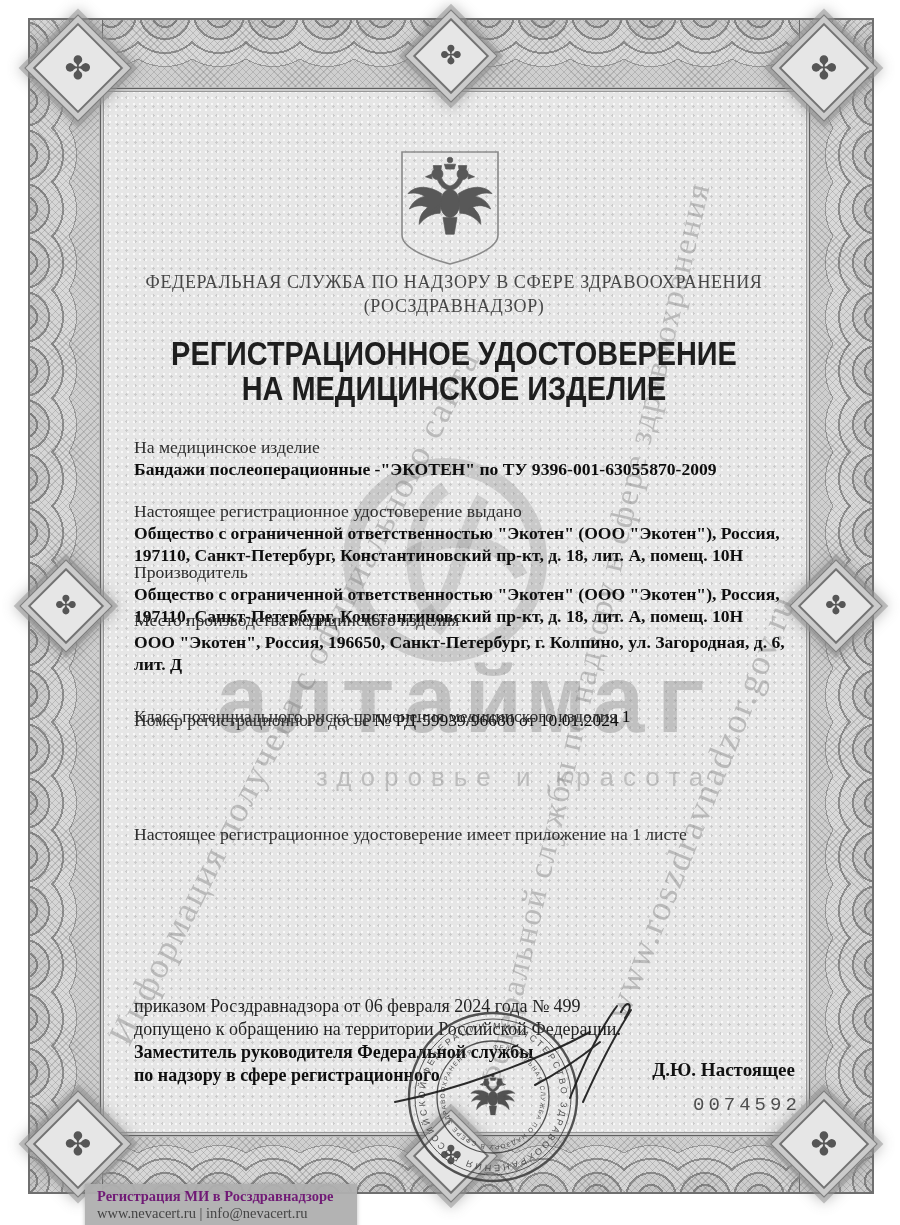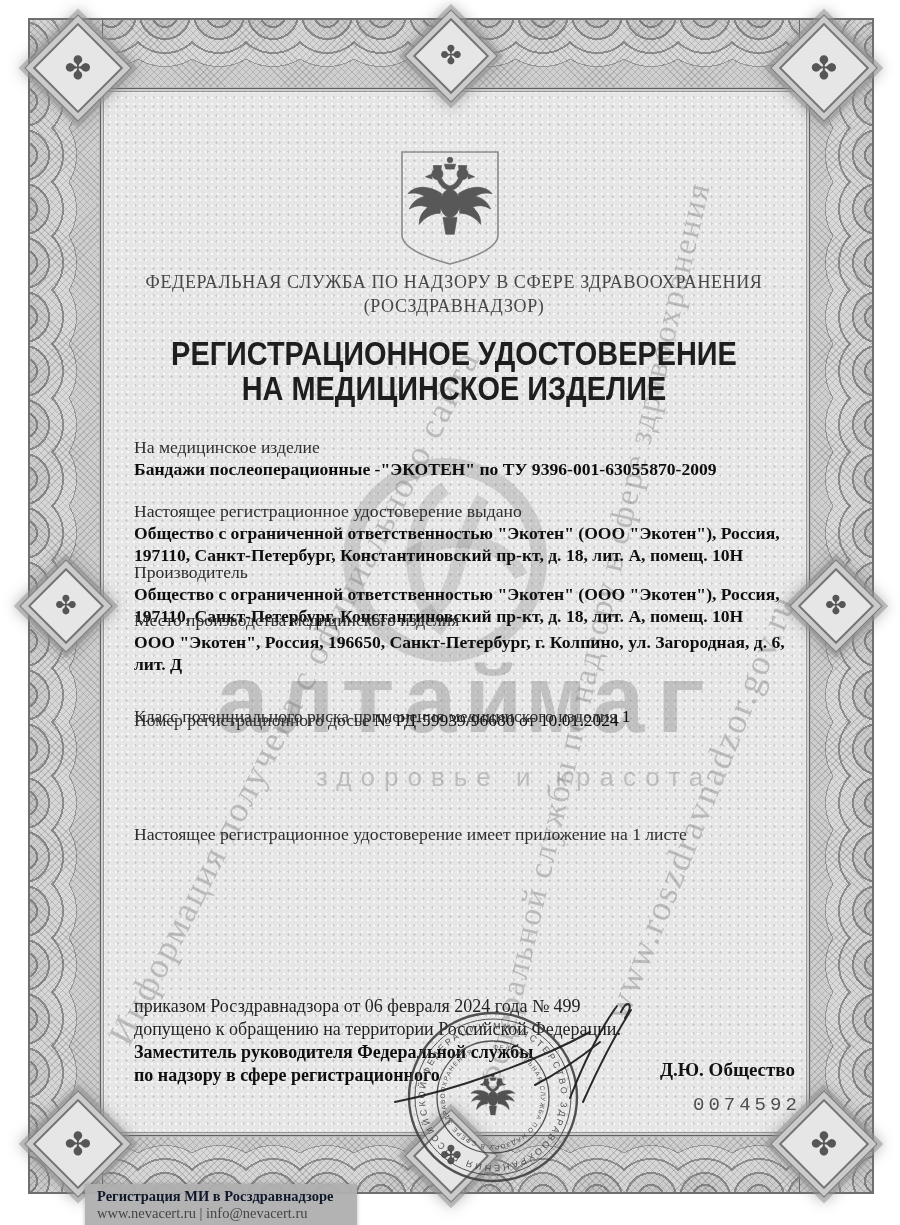--- a/index.html
+++ b/index.html
@@ -79,21 +79,21 @@
 
   .foot{left:134px;width:676px;font-size:18px;line-height:23px;color:#222;}
   .foot-bold{font-weight:bold;color:#0e0e0e;}
   .sig-name{right:105px;top:1059px;font-weight:bold;font-size:19px;color:#111;}
   .serial{left:693px;top:1094px;font-family:"Liberation Mono",monospace;font-size:19px;letter-spacing:4px;color:#4e4e4e;}
 
   .stamp-wrap{position:absolute;left:385px;top:990px;width:340px;height:225px;z-index:5;}
 
   .badge{position:absolute;left:85px;top:1184px;width:272px;z-index:6;background:rgba(175,175,175,.95);
       padding:4px 10px 6px 12px;box-sizing:border-box;box-shadow:0 0 4px rgba(80,80,80,.4);}
-  .badge div{font-size:14.5px;line-height:17px;color:#0f172a;font-weight:bold;}
+  .badge div{font-size:14.5px;line-height:17px;color:#701a75;font-weight:bold;}
   .badge .b2{font-weight:normal;color:#444;}
 
   .emblem{position:absolute;left:398px;top:149px;width:104px;height:118px;}
 </style>
 </head>
 <body>
 
 <svg width="0" height="0" style="position:absolute" aria-hidden="true">
   <defs>
     <g id="dbl-eagle">
@@ -222,21 +222,21 @@
     <span class="lab">Настоящее регистрационное удостоверение имеет приложение на 1 листе</span>
   </div>
 
   <div class="abs foot" style="top:995px">
     <div>приказом Росздравнадзора от 06 февраля 2024 года № 499</div>
     <div>допущено к обращению на территории Российской Федерации.</div>
     <div class="foot-bold">Заместитель руководителя Федеральной службы</div>
     <div class="foot-bold">по надзору в сфере регистрационного</div>
   </div>
 
-  <div class="abs sig-name">Д.Ю. Общество</div>
+  <div class="abs sig-name">Д.Ю. Настоящее</div>
   <div class="abs serial">0074592</div>
 </div>
 
 <div class="stamp-wrap">
   <svg width="340" height="225" viewBox="0 0 340 225" style="overflow:visible">
     <g opacity="0.88">
       <circle cx="108" cy="107" r="84" fill="none" stroke="#3d3d3d" stroke-width="2.4"></circle>
       <circle cx="108" cy="107" r="78" fill="none" stroke="#3d3d3d" stroke-width="1"></circle>
       <circle cx="108" cy="107" r="56" fill="none" stroke="#3d3d3d" stroke-width="1.3"></circle>
       <defs>

